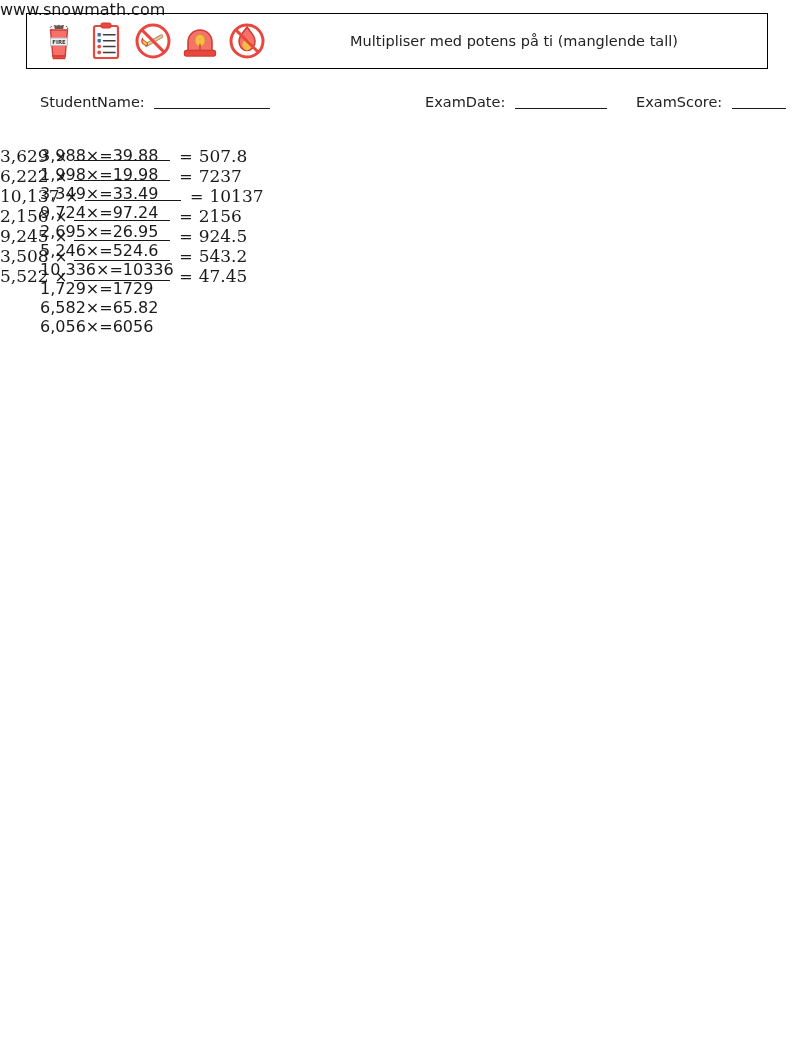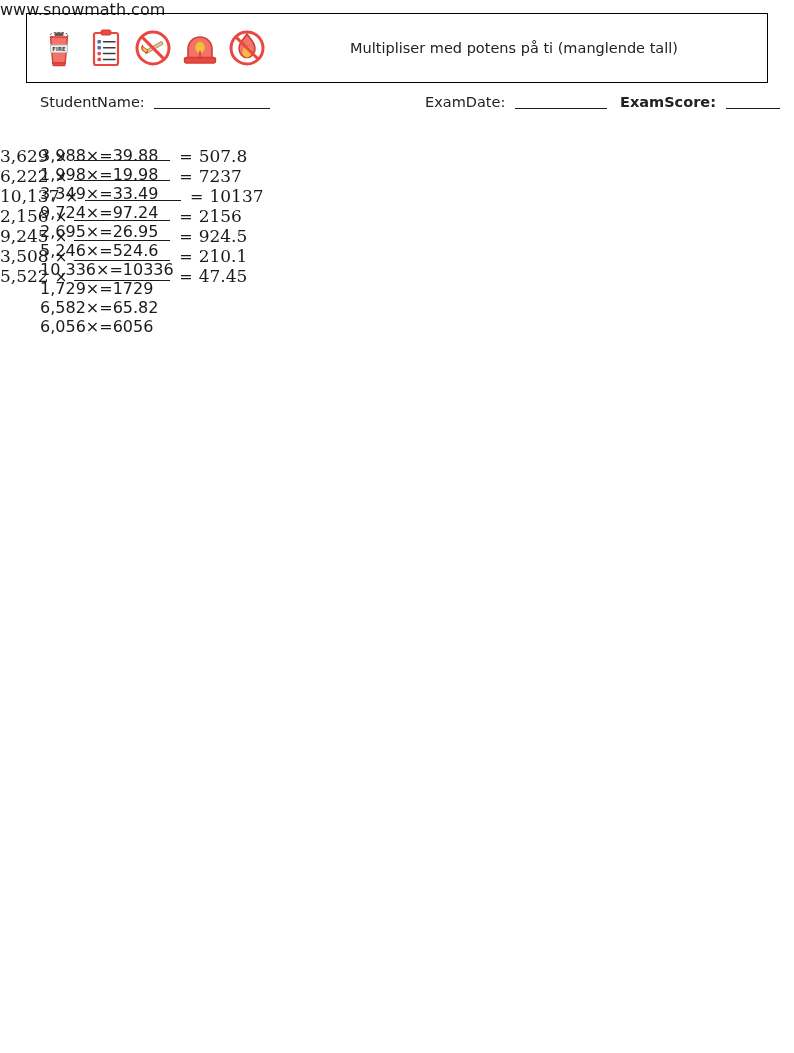--- a/index.html
+++ b/index.html
@@ -15,21 +15,21 @@
     color: #1a1a1a;
     overflow: hidden;
   }
 
   
   #header-box {
     position: absolute;
     left: 26px;
     top: 13px;
     width: 742px;
-    height: 70px;
+    height: 56px;
     border: 1.5px solid #000000;
     box-sizing: border-box;
     display: flex;
     align-items: stretch;
   }
   #icon-strip {
     display: flex;
     align-items: center;
     gap: 3px;
     padding-left: 10px;
@@ -66,21 +66,21 @@
     font-size: 14.5px;
     color: #222222;
   }
   .info-field {
     position: absolute;
     white-space: nowrap;
     font-family: "DejaVu Sans", sans-serif;
   }
   #field-studentname { left: 40px; top: 0; }
   #field-examdate    { left: 425px; top: 0; }
-  #field-examscore   { left: 620px; top: 0; font-weight: bold; }
+  #field-examscore   { left: 636px; top: 0; }
   .blank-inline {
     display: inline-block;
     border-bottom: 1.6px solid #1a1a1a;
     margin-left: 5px;
     vertical-align: -2px;
   }
   #blank-studentname { width: 116px; }
   #blank-examdate    { width: 92px; }
   #blank-examscore   { width: 54px; }
 
@@ -262,19 +262,19 @@
       <div class="problem"><span class="operand">1,729</span><span class="times">×</span><span class="blank-answer"></span><span class="eq">=</span><span class="result">1729</span></div>
       <div class="problem"><span class="operand">6,582</span><span class="times">×</span><span class="blank-answer"></span><span class="eq">=</span><span class="result">65.82</span></div>
       <div class="problem"><span class="operand">6,056</span><span class="times">×</span><span class="blank-answer"></span><span class="eq">=</span><span class="result">6056</span></div>
     </div>
   <div class="column" id="col-right">
       <div class="problem"><span class="operand">3,629</span><span class="times">×</span><span class="blank-answer"></span><span class="eq">=</span><span class="result">507.8</span></div>
       <div class="problem"><span class="operand">6,222</span><span class="times">×</span><span class="blank-answer"></span><span class="eq">=</span><span class="result">7237</span></div>
       <div class="problem"><span class="operand">10,137</span><span class="times">×</span><span class="blank-answer"></span><span class="eq">=</span><span class="result">10137</span></div>
       <div class="problem"><span class="operand">2,156</span><span class="times">×</span><span class="blank-answer"></span><span class="eq">=</span><span class="result">2156</span></div>
       <div class="problem"><span class="operand">9,245</span><span class="times">×</span><span class="blank-answer"></span><span class="eq">=</span><span class="result">924.5</span></div>
-      <div class="problem"><span class="operand">3,508</span><span class="times">×</span><span class="blank-answer"></span><span class="eq">=</span><span class="result">210.1</span></div>
+      <div class="problem"><span class="operand">3,508</span><span class="times">×</span><span class="blank-answer"></span><span class="eq">=</span><span class="result">543.2</span></div>
       <div class="problem"><span class="operand">5,522</span><span class="times">×</span><span class="blank-answer"></span><span class="eq">=</span><span class="result">47.45</span></div>
     </div>
 </div>
 
 <div id="footer-rule"></div>
 <div id="footer-text">www.snowmath.com</div>
 
 </body></html>

